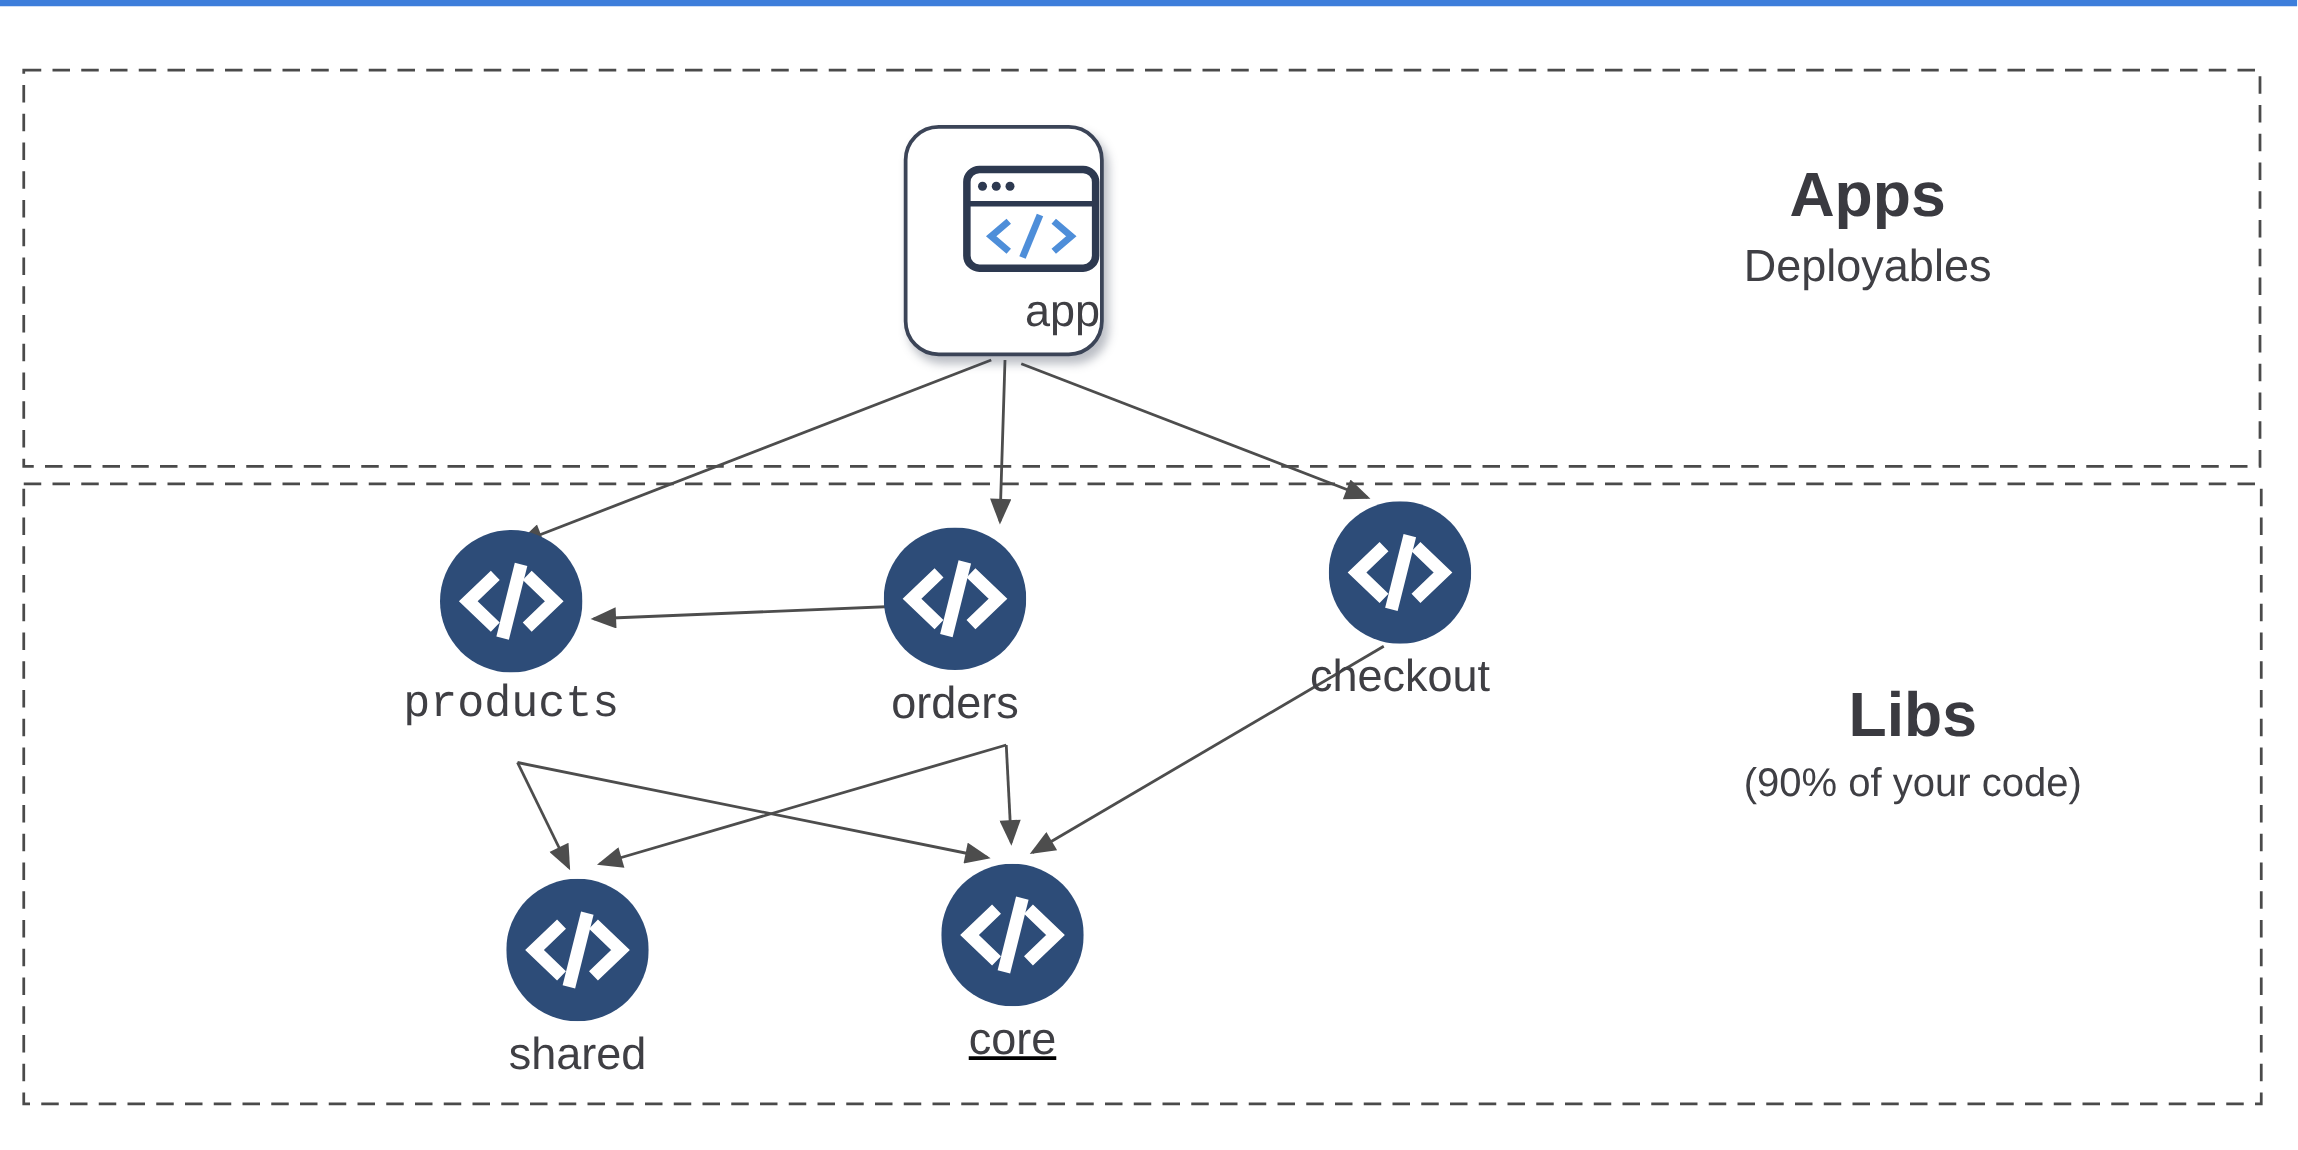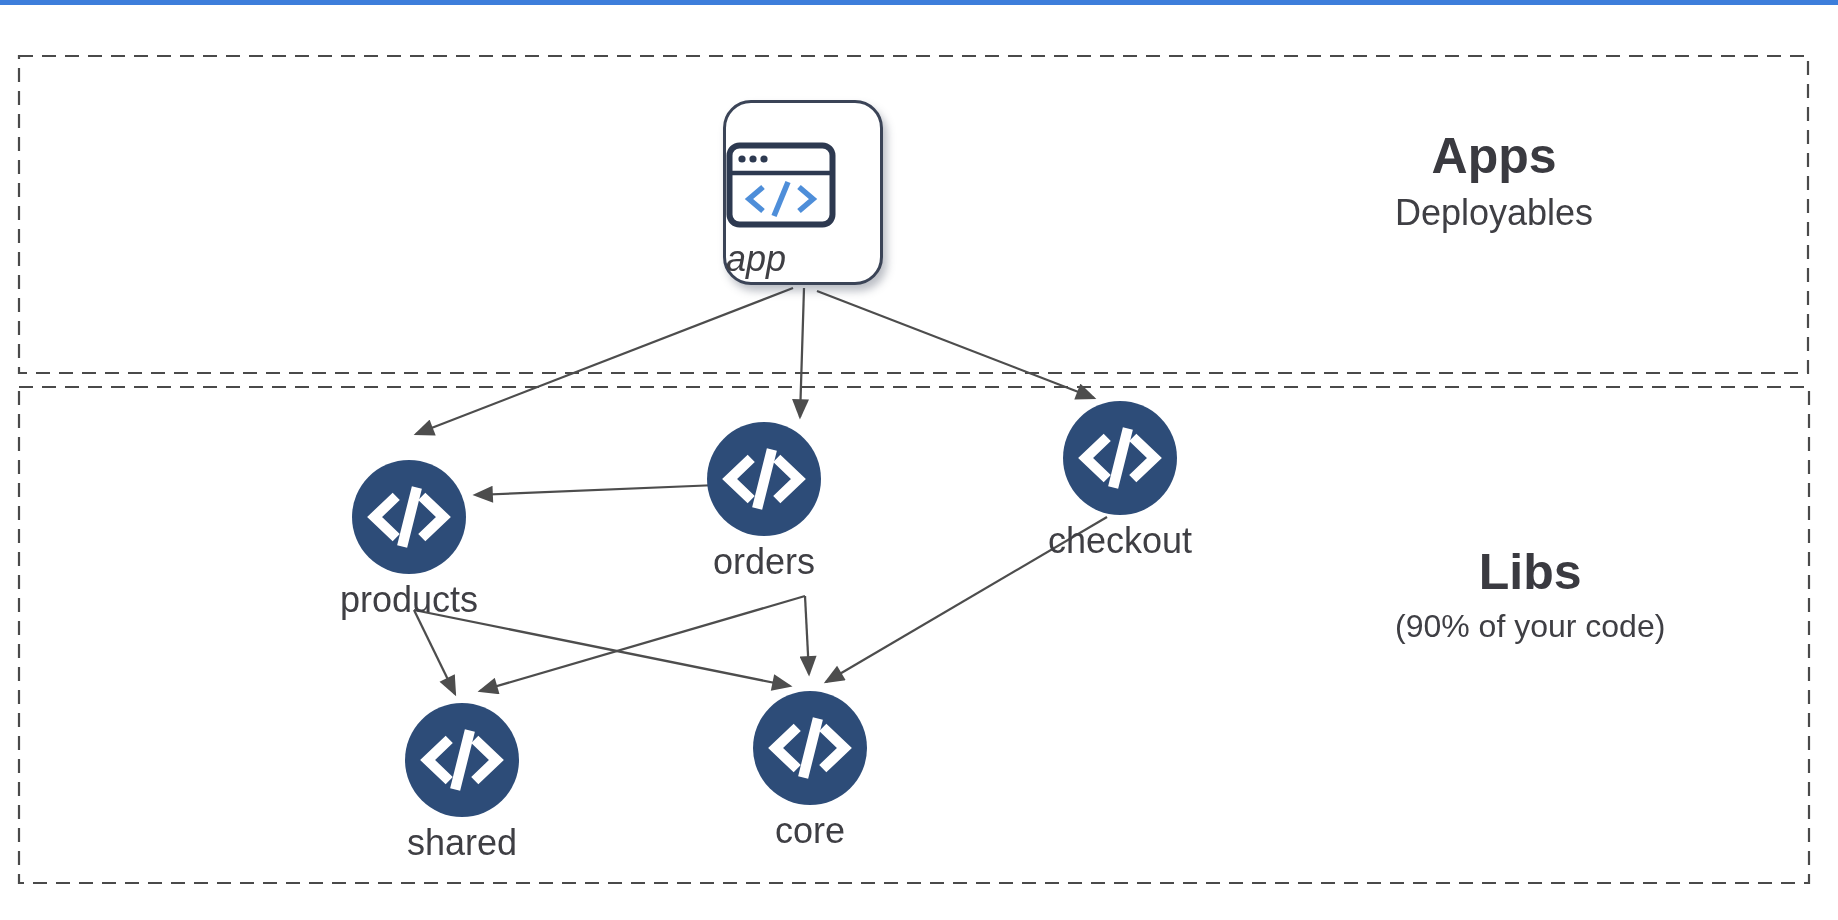--- a/index.html
+++ b/index.html
@@ -18,40 +18,39 @@
     position:absolute;top:0;left:0;width:1838px;height:920px;
   }
   
   .app-card{
     position:absolute;left:723px;top:100px;width:160px;height:185px;
     background:#ffffff;
     border:3px solid #3b4457;
     border-radius:28px;
     box-shadow:4px 6px 8px rgba(60,70,90,0.35);
     box-sizing:border-box;
-    display:flex;flex-direction:column;align-items:flex-start;
-    padding-top:39px;
-    font-style:italic;
+    display:flex;flex-direction:column;align-items:flex-end;
+    padding-top:29px;
   }
   .app-card .node-label{margin-top:13px;}
   
   .node{
     position:absolute;width:180px;
     display:flex;flex-direction:column;align-items:center;
   }
   .node .circle{width:114px;height:114px;display:block;}
   .node-label{
     font-size:36px;color:#3f3f44;line-height:1;margin-top:8px;
     white-space:nowrap;
   }
-  .node-products{left:319px;top:460px;}
+  .node-products{left:319px;top:424px;font-family:Liberation Mono, monospace;}
   .node-orders{left:674px;top:422px;}
   .node-checkout{left:1030px;top:401px;}
   .node-shared{left:372px;top:703px;}
-  .node-core{left:720px;top:691px;}
+  .node-core{left:720px;top:691px;text-decoration:underline;}
   
   .section-label{position:absolute;left:1395px;}
   .section-label .title{
     font-size:50px;font-weight:bold;color:#3a3a40;line-height:1.15;text-align:center;
   }
   .section-label .subtitle{
     font-size:36px;color:#3f3f44;line-height:1.2;margin-top:5px;
   }
   .section-label.apps{top:128px;}
   .section-label.libs{top:544px;}

